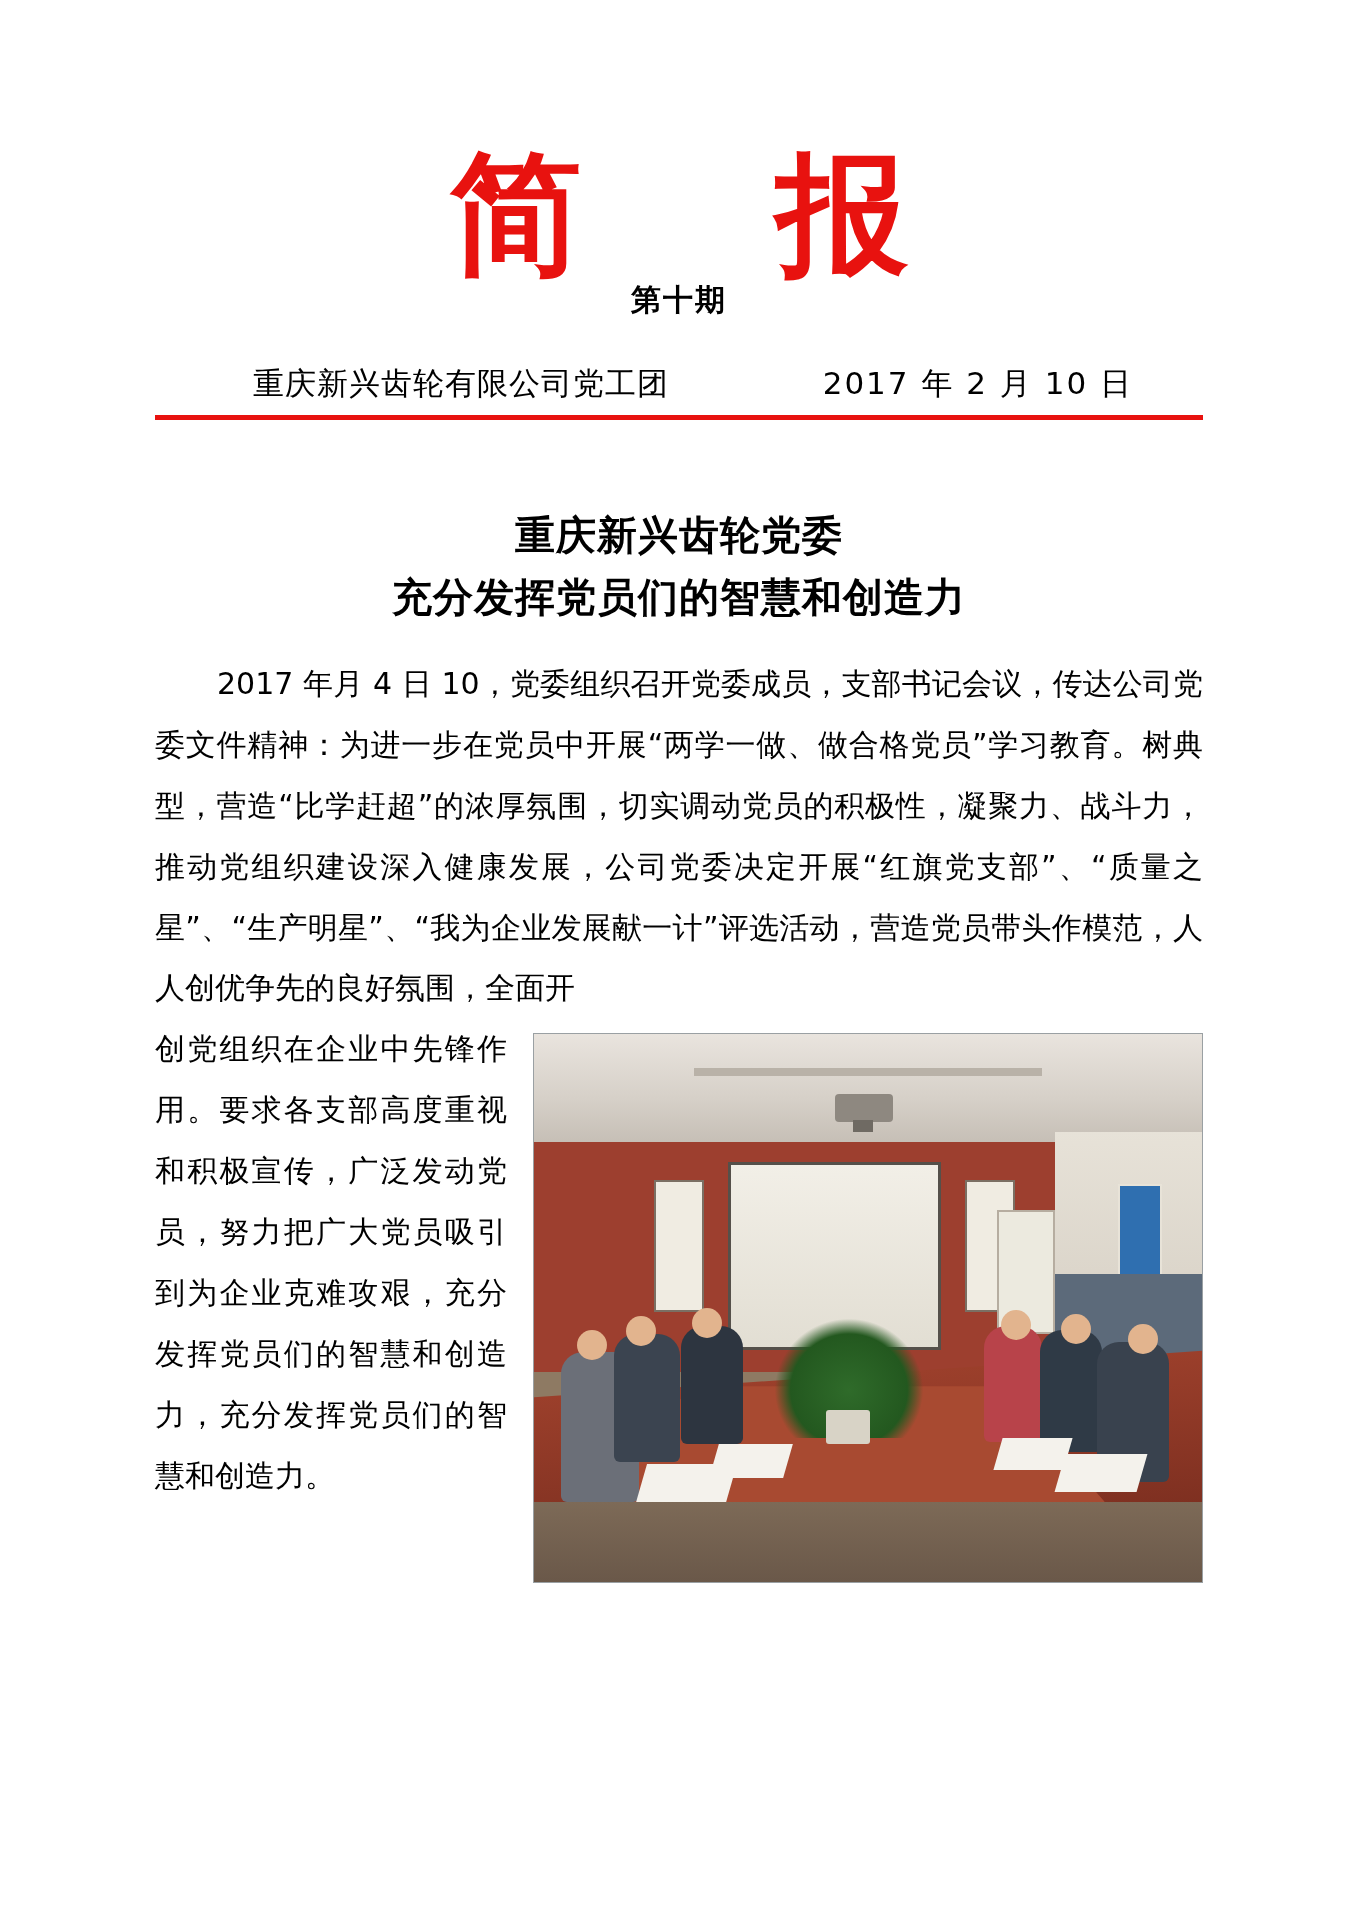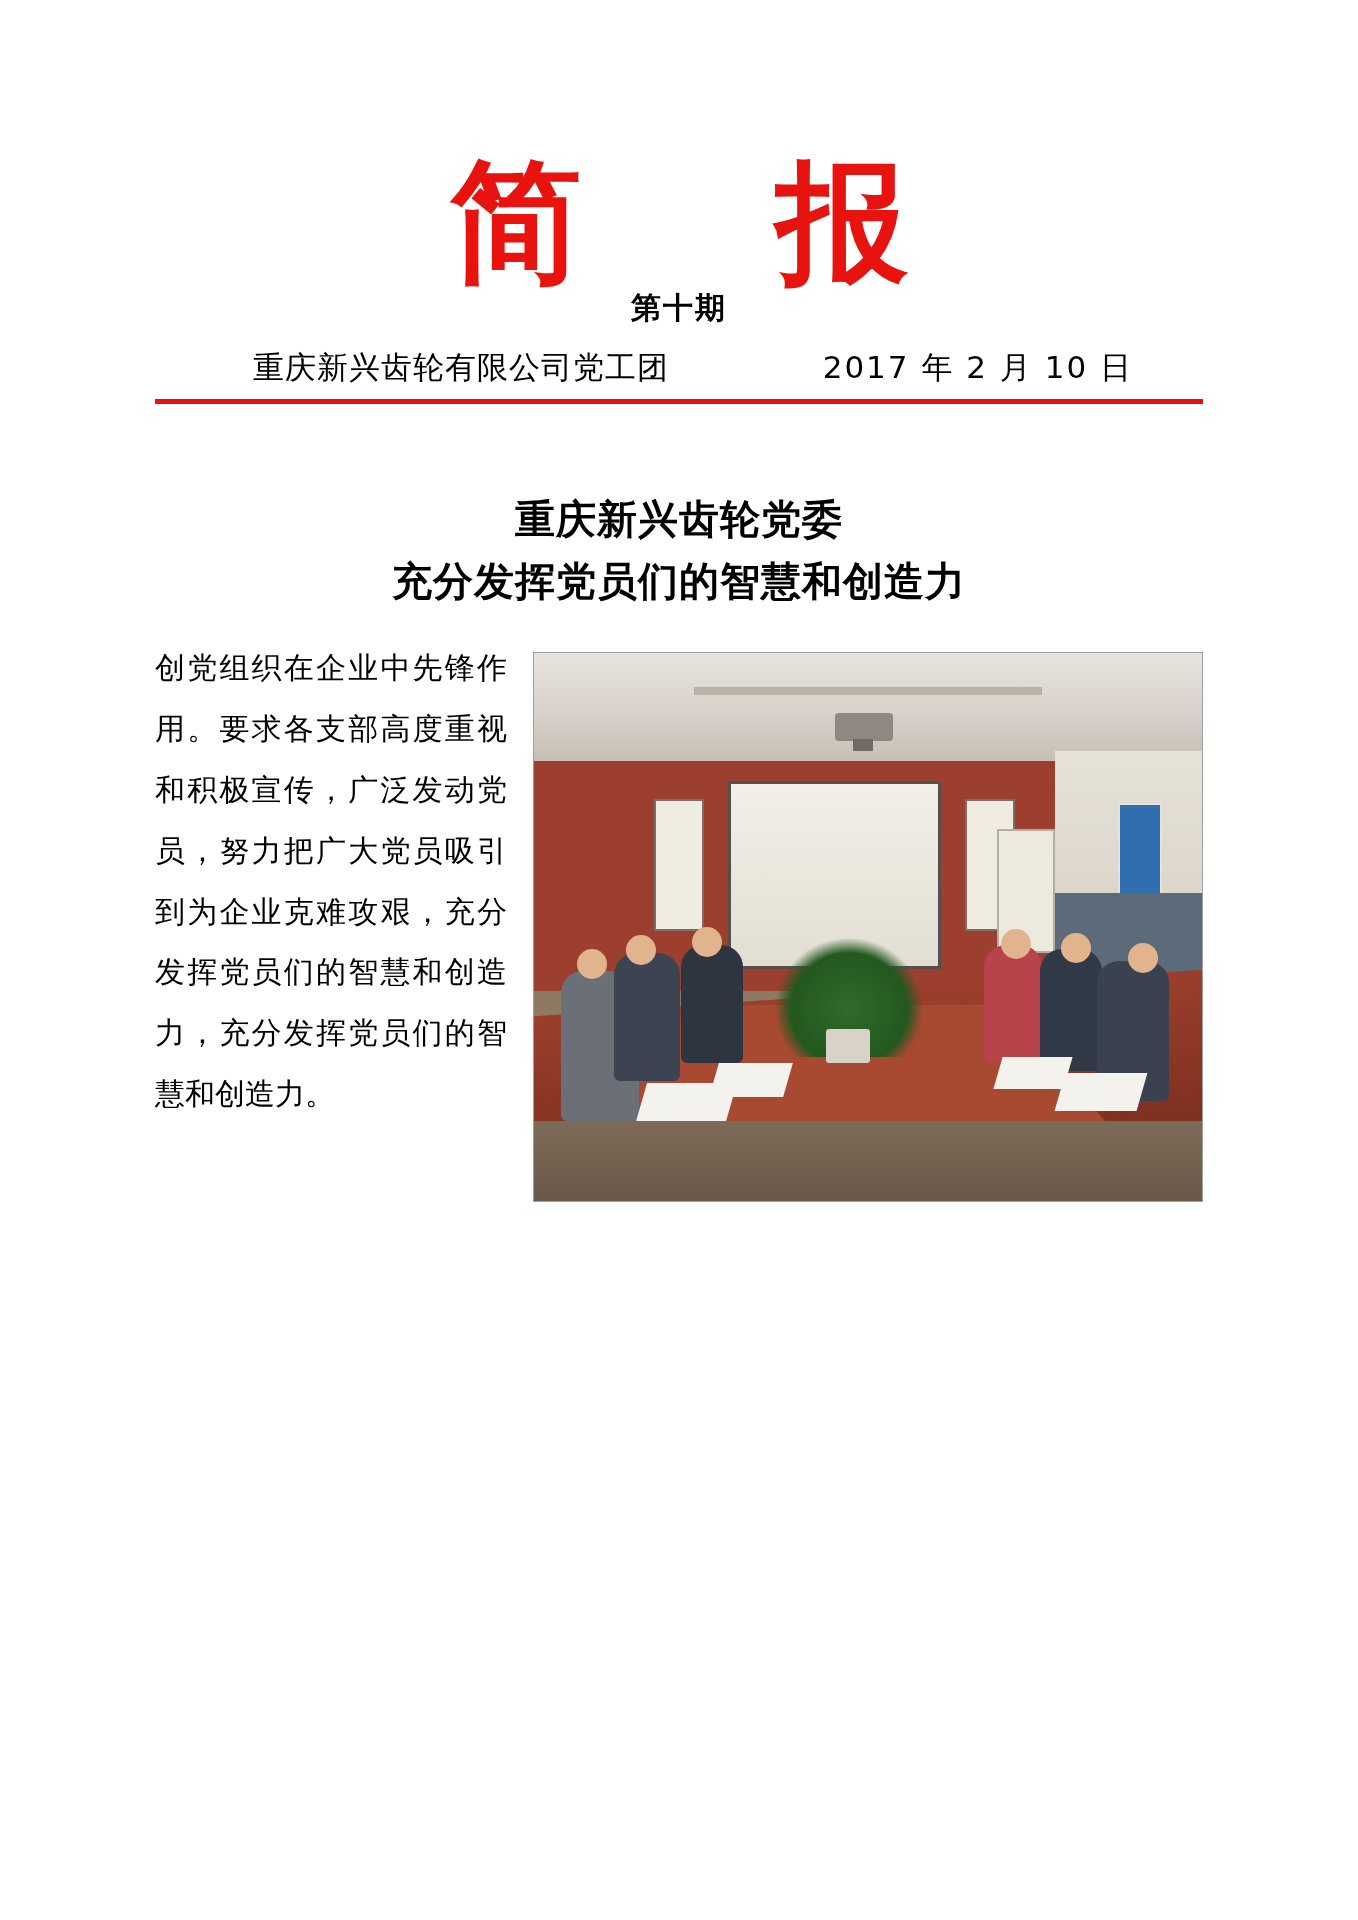--- a/index.html
+++ b/index.html
@@ -13,21 +13,21 @@
     font-family: "Liberation Serif", "DejaVu Serif", serif;
     color: #000000;
     position: relative;
     overflow: hidden;
   }
   .page {
     position: relative;
     width: 1358px;
     height: 1380px;
     box-sizing: border-box;
-    padding: 8px 155px;
+    padding: 0 155px;
   }
 
   
   .masthead {
     text-align: center;
     padding-top: 148px;
   }
   .masthead-title {
     color: #e8120f;
     font-family: "DejaVu Serif", "Liberation Serif", serif;
@@ -39,21 +39,21 @@
     white-space: nowrap;
   }
   .issue {
     font-size: 30px;
     font-weight: bold;
     font-family: "DejaVu Sans", "Liberation Sans", sans-serif;
     letter-spacing: 2px;
   }
 
   .meta-row {
-    margin-top: 18px;
+    margin-top: 42px;
     display: flex;
     justify-content: space-between;
     align-items: flex-end;
     padding: 0 10px 0 98px;
     font-size: 31px;
     font-family: "DejaVu Sans", "Liberation Sans", sans-serif;
     letter-spacing: 1px;
   }
   .meta-date {
     letter-spacing: 2px;
@@ -220,20 +220,21 @@
     <div class="meta-date">2017 年 2 月 10 日</div>
   </div>
   <div class="rule"></div>
 
   <div class="headline">
     <div>重庆新兴齿轮党委</div>
     <div>充分发挥党员们的智慧和创造力</div>
   </div>
 
   <div class="body-wrap clearfix">
+    <div class="para-first">2017 年月 4 日 10，党委组织召开党委成员，支部书记会议，传达公司党委文件精神：为进一步在党员中开展“两学一做、做合格党员”学习教育。树典型，营造“比学赶超”的浓厚氛围，切实调动党员的积极性，凝聚力、战斗力，推动党组织建设深入健康发展，公司党委决定开展“红旗党支部”、“质量之星”、“生产明星”、“我为企业发展献一计”评选活动，营造党员带头作模范，人人创优争先的良好氛围，全面开</div>
 
     <div class="photo">
       <div class="ph-ceiling"></div>
       <div class="ph-projector"></div>
       <div class="ph-backwall"></div>
       <div class="ph-screen"></div>
       <div class="ph-frame f1"></div>
       <div class="ph-frame f2"></div>
       <div class="ph-rightwall"></div>
       <div class="ph-ac"></div>

